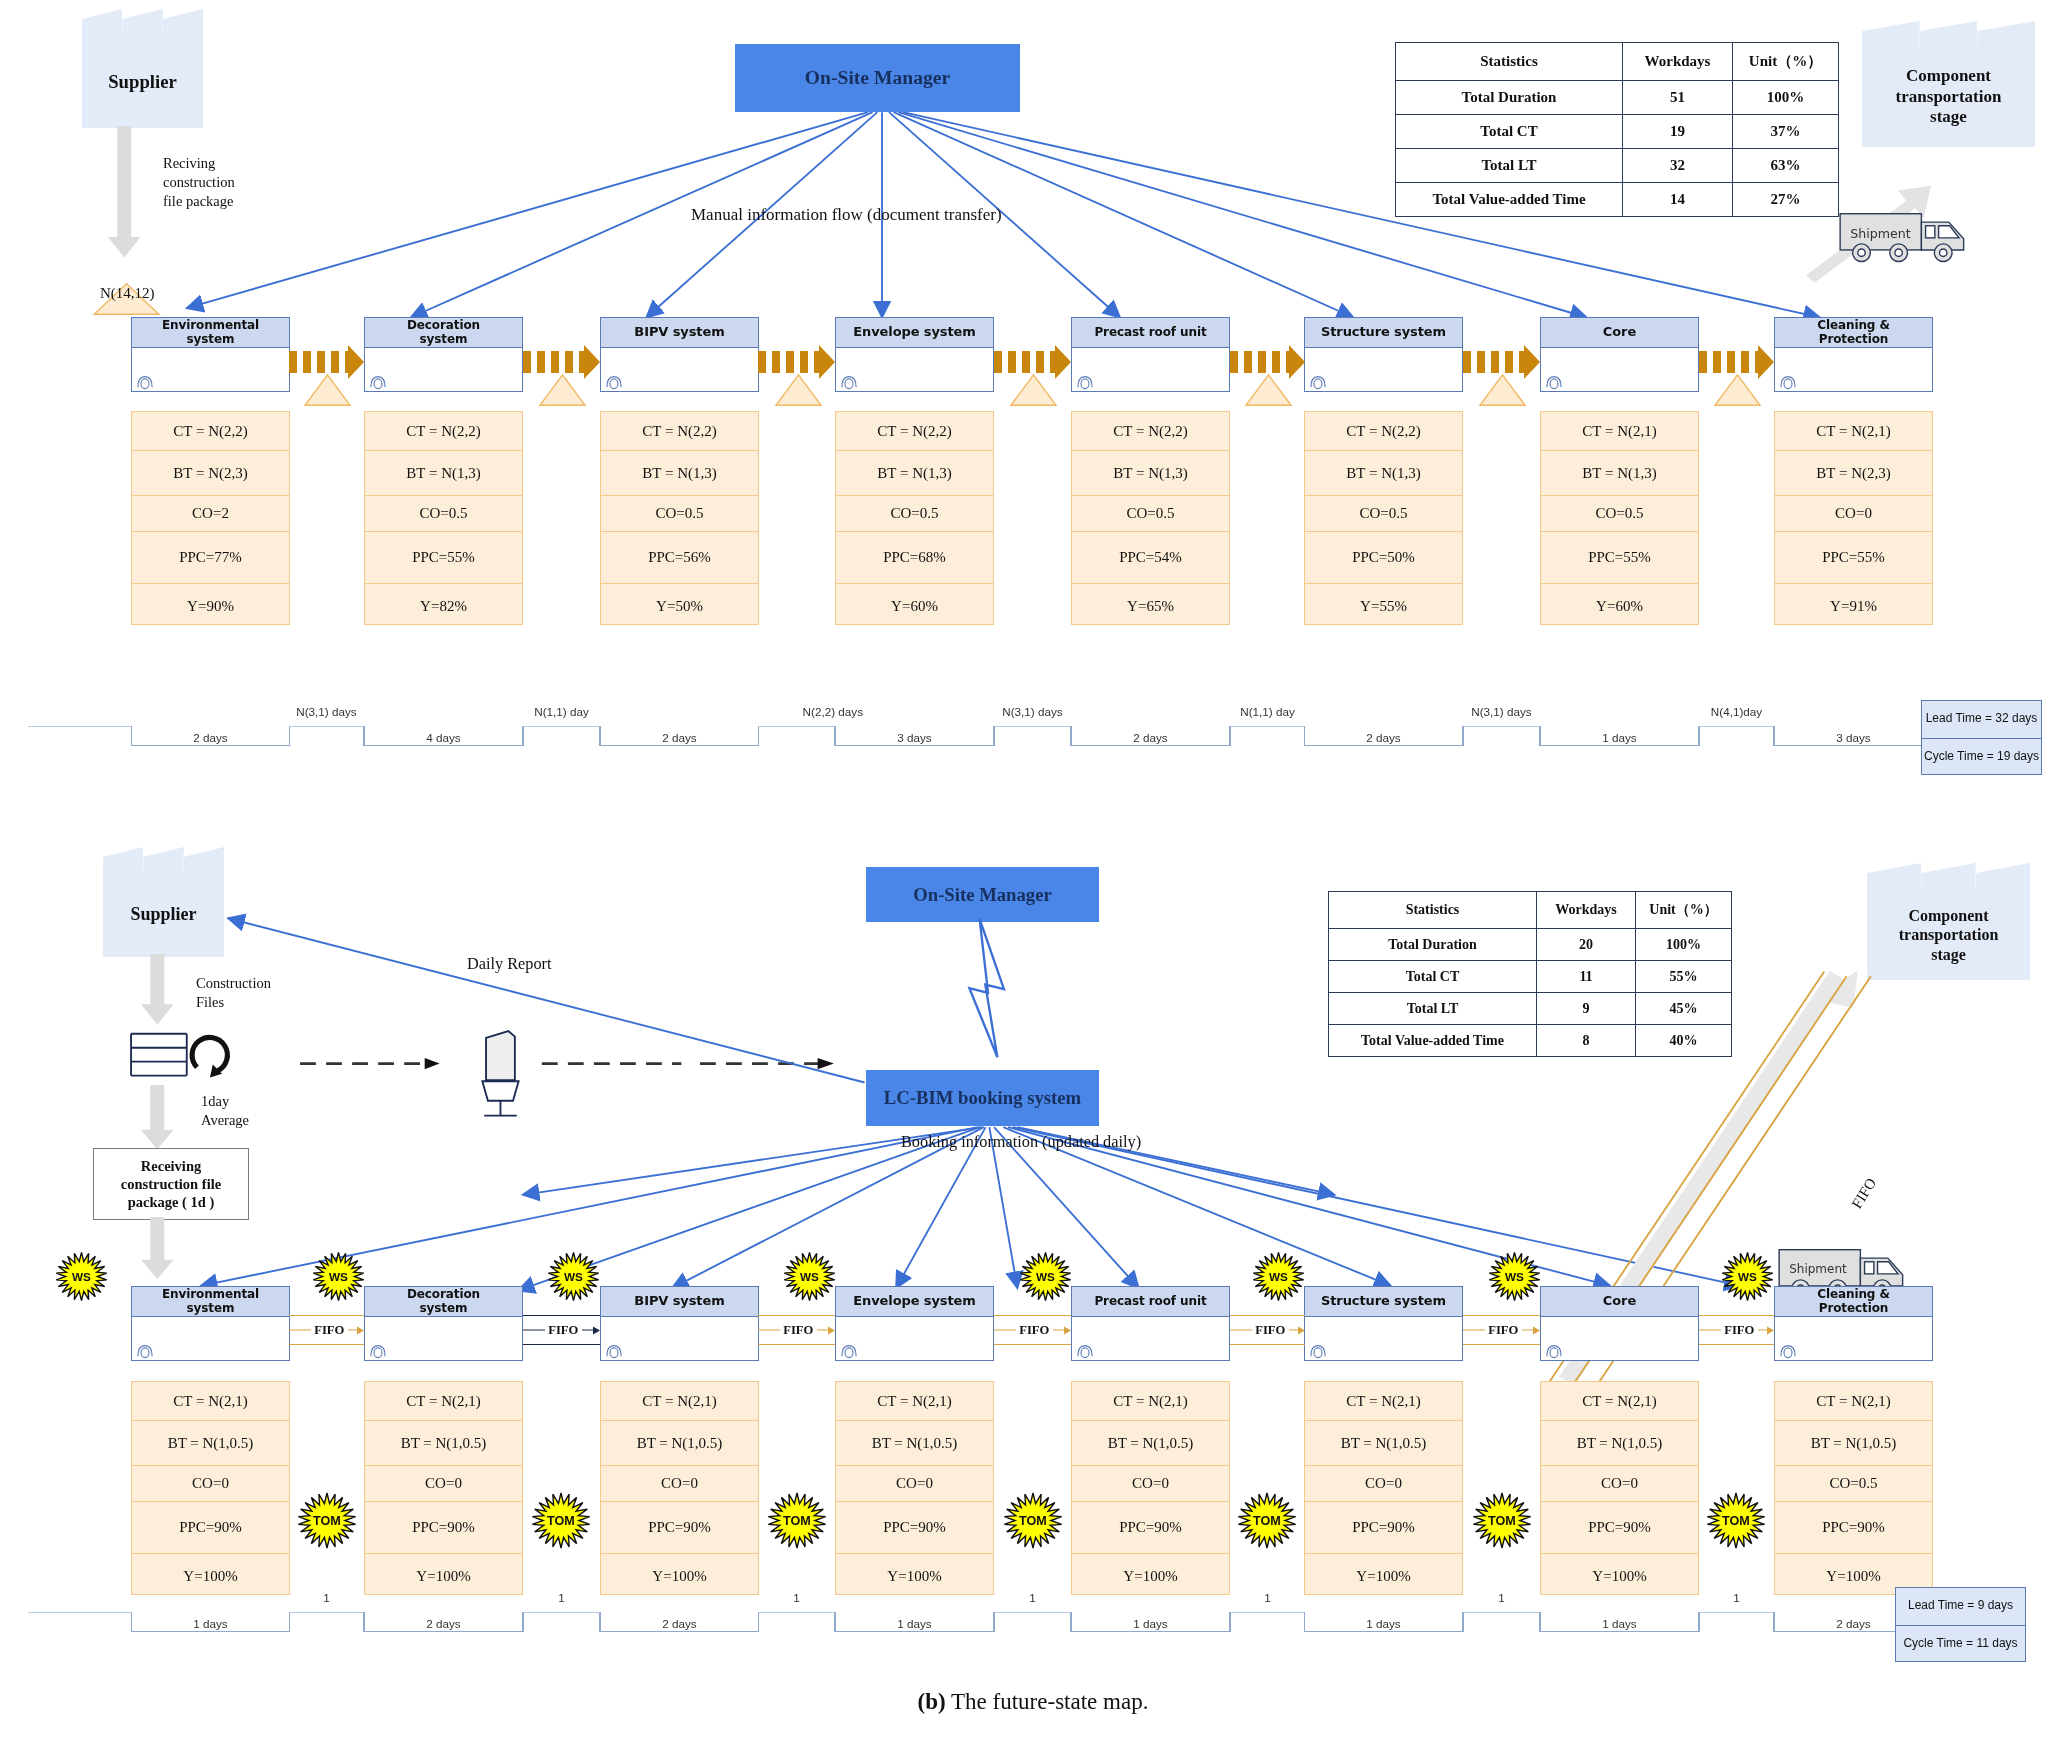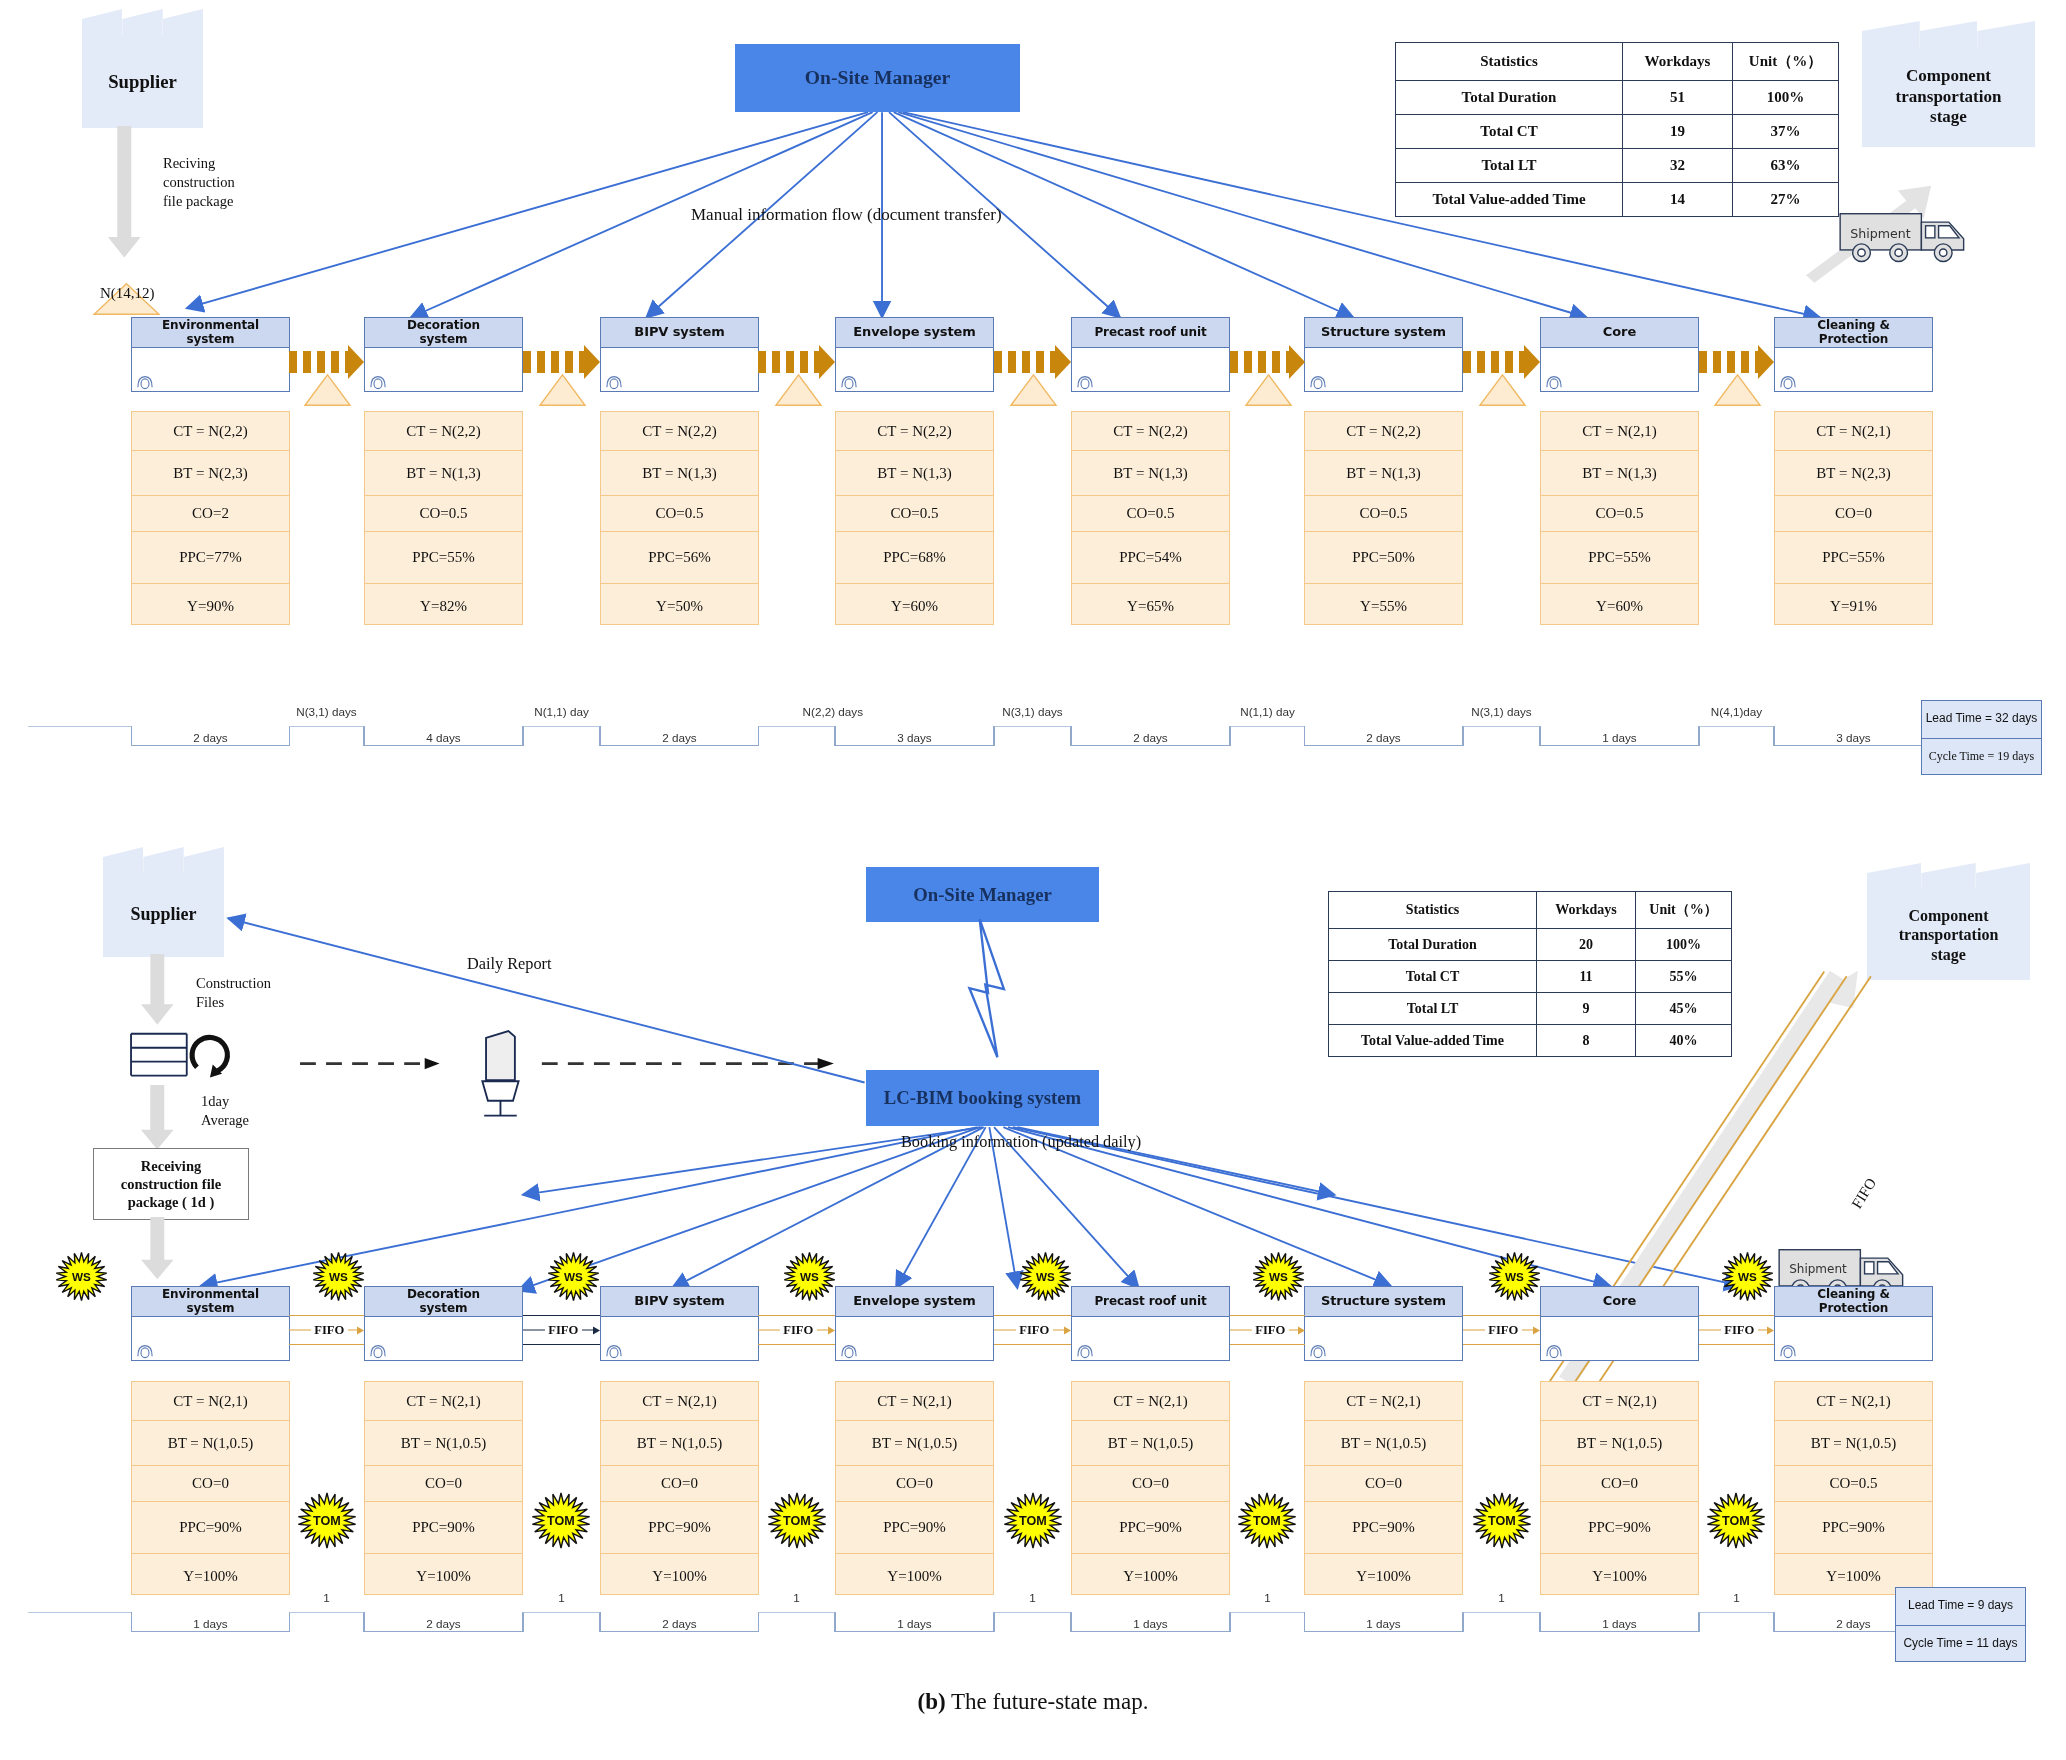--- a/index.html
+++ b/index.html
@@ -414,21 +414,21 @@
       <div class="ltxt" style="left:1540px;top:26px;width:159px;">1 days</div>
       <div class="lseg lhi abs" style="left:1699px;top:20.5px;width:75px;"></div>
       <div class="ltxt" style="left:1671px;top:0px;width:131px;">N(4,1)day</div>
       <div class="lseg llo abs" style="left:1774px;top:20.5px;width:159px;"></div>
       <div class="ltxt" style="left:1774px;top:26px;width:159px;">3 days</div>
       <div class="abs" style="left:1932px;top:20.5px;width:-28px;height:1.9px;background:#b7c9e2;"></div>
     </div>
 
   <div class="abs lcbox" style="left:1921px;top:700px;width:121px;height:75px;">
     <div class="top" style="height:50%;font-size:12px;">Lead Time = 32 days</div>
-    <div style="height:50%;font-size:12px;font-family:Liberation Serif, serif;">Cycle Time = 19 days</div>
+    <div style="height:50%;font-size:12px;">Cycle Time = 19 days</div>
   </div>
 
 </div>
 
 <div class="map" id="map-b">
 
   <div class="abs factory" style="left:103px;top:47px;width:121px;height:84px;">
     <div class="roof">
         <i style="left:0"></i>
         <i style="left:33.33%"></i>

